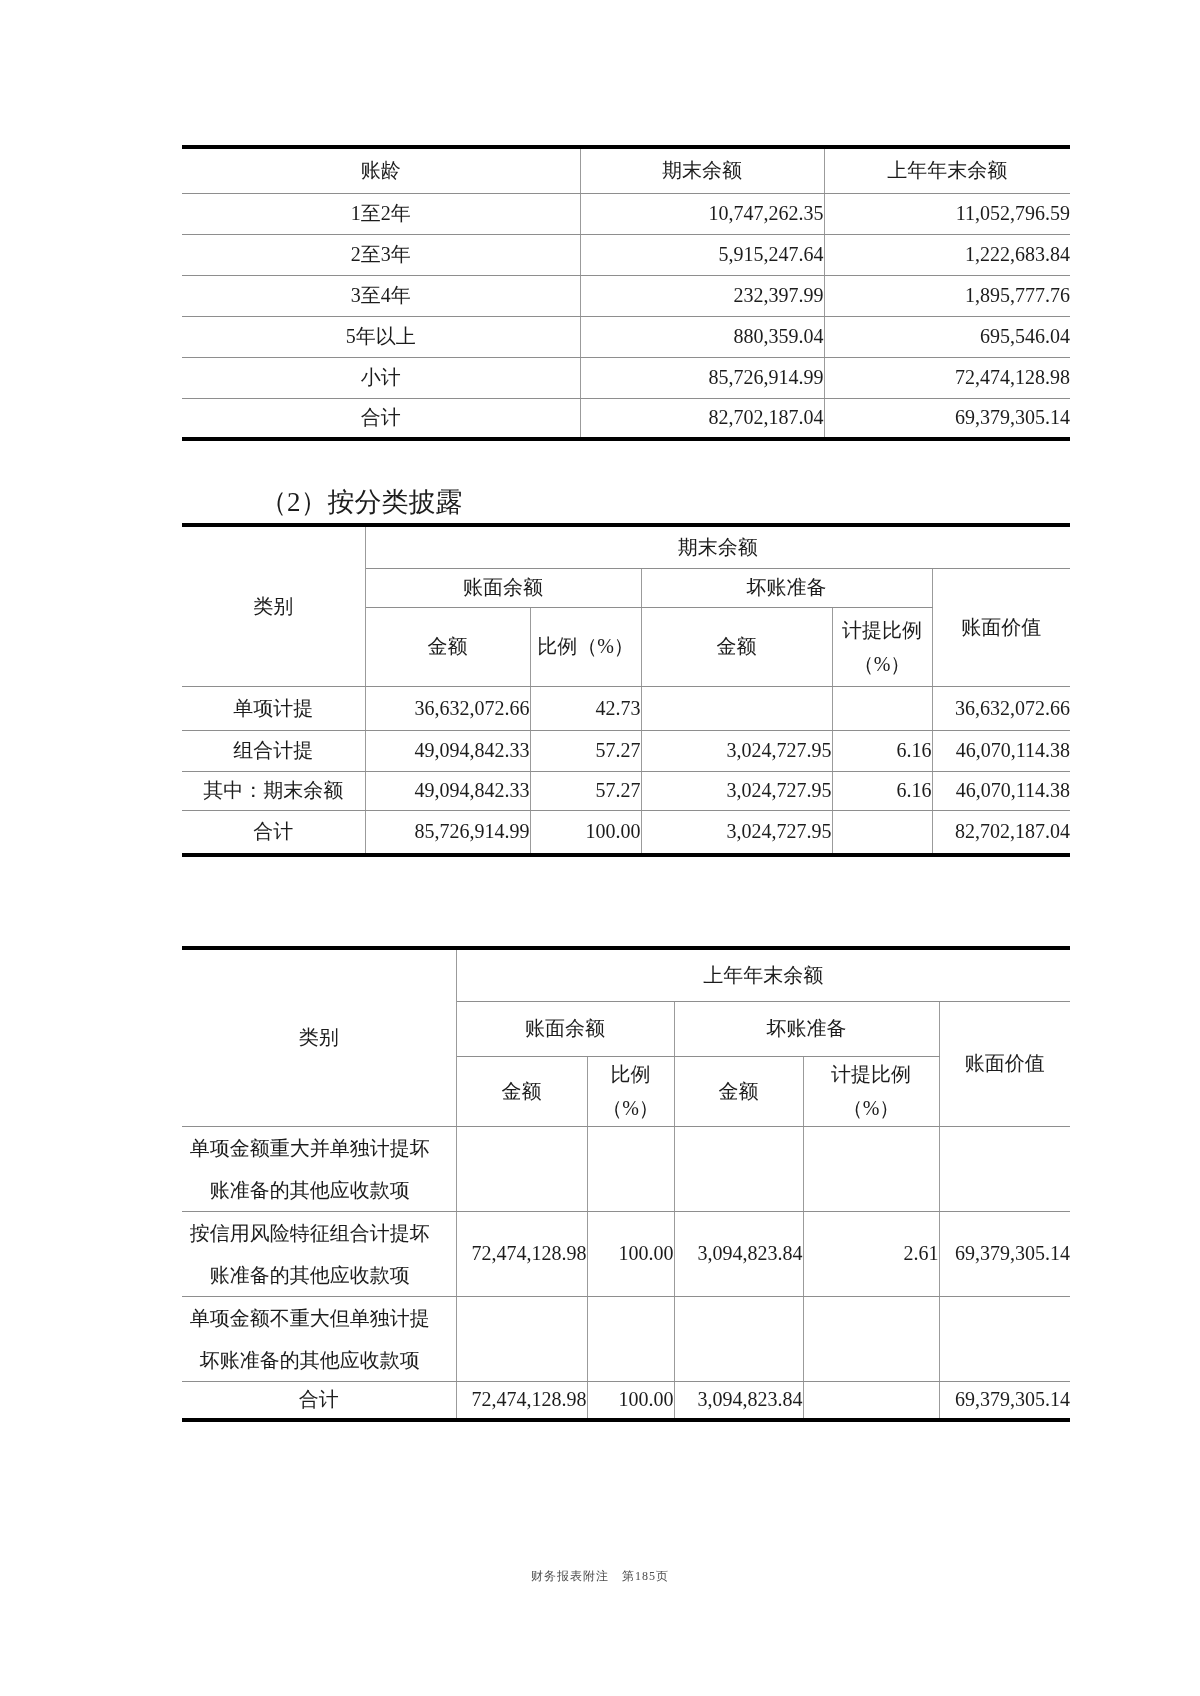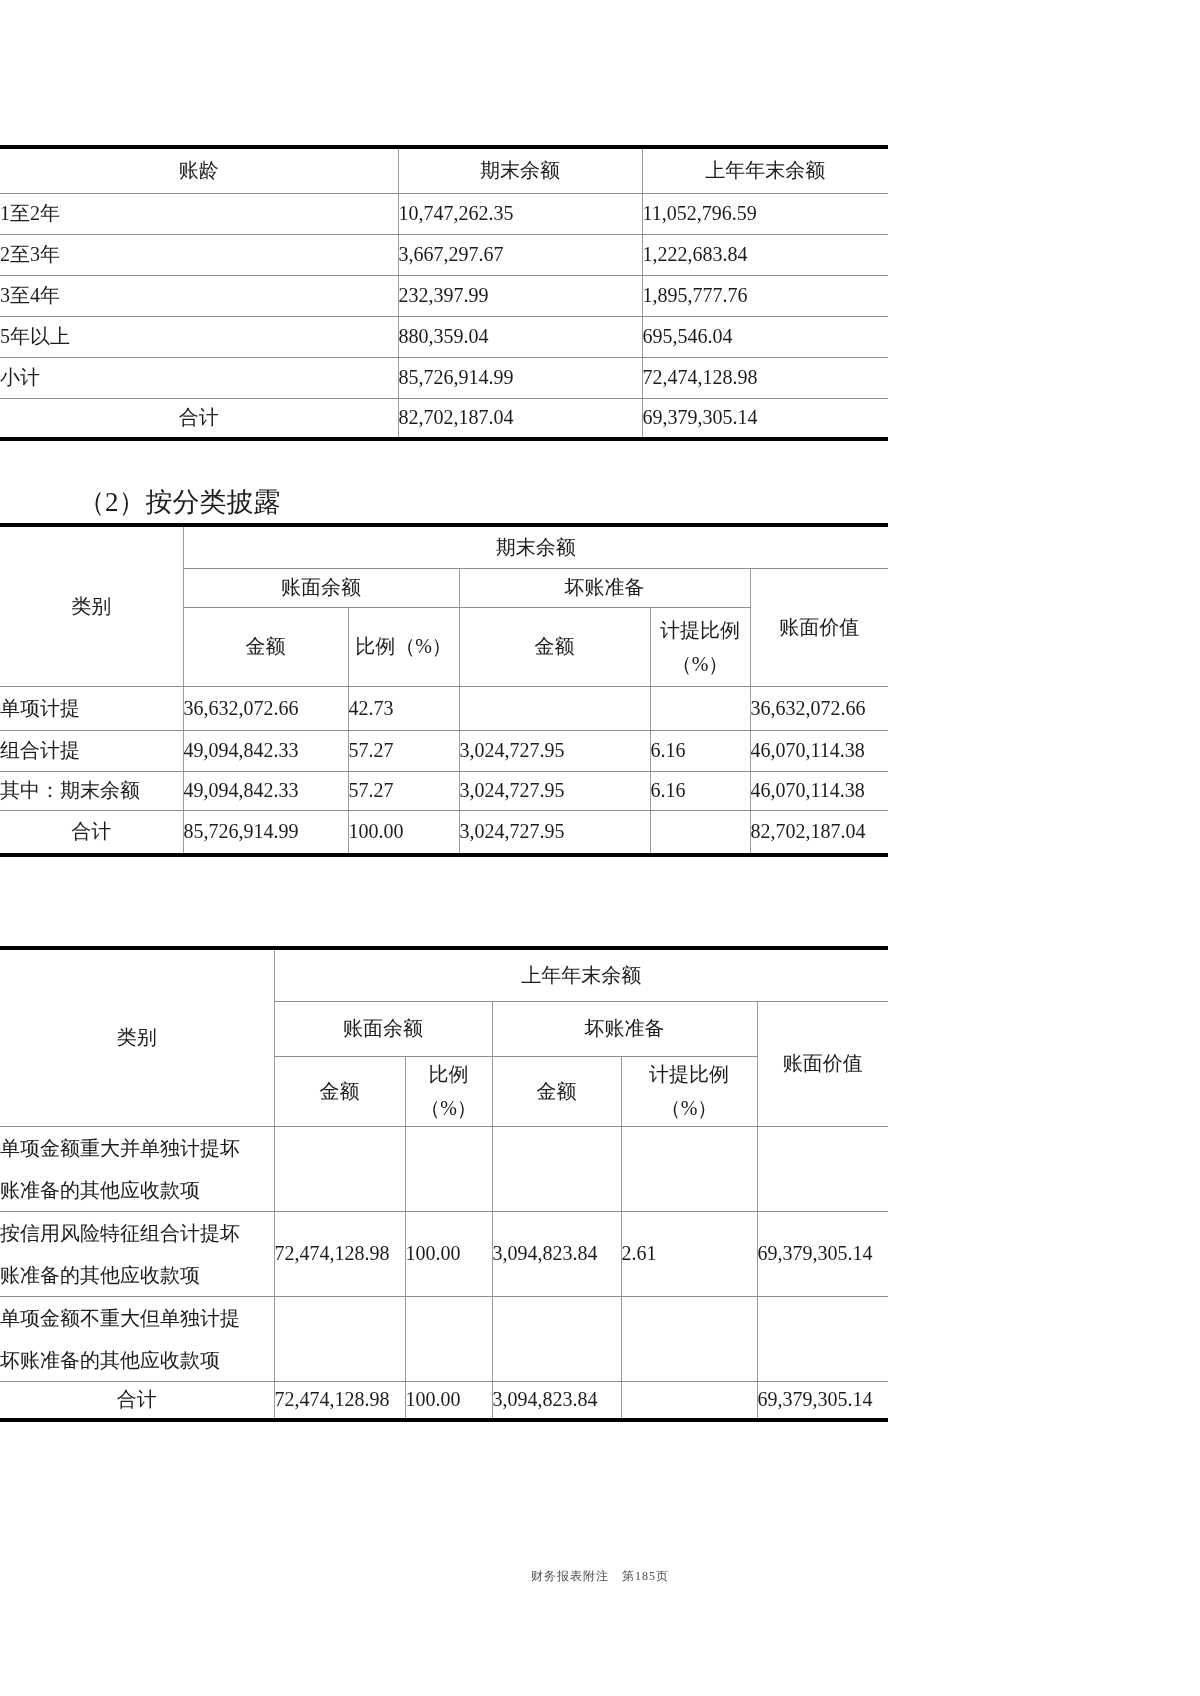--- a/index.html
+++ b/index.html
@@ -5,42 +5,42 @@
   html,body{margin:0;padding:0;background:#e8e8e8;}
   .page{
     position:relative;
     width:1200px;height:1696px;
     margin:0 auto;
     background:#ffffff;
     font-family:"Liberation Serif","DejaVu Serif",serif;
     color:#1c1c1c;
     overflow:hidden;
   }
-  .content{width:888px;}
+  .content{margin-left:182px;width:888px;}
 
   table.fin{
     border-collapse:collapse;
     table-layout:fixed;
     width:888px;
     border-top:4px solid #000;
     border-bottom:4px solid #000;
     font-size:20px;
   }
   table.fin td, table.fin th{
     font-weight:normal;
     padding:0;
     vertical-align:middle;
     overflow:hidden;
   }
   
   .hb{border-bottom:1px solid #8e8e8e;}      
   .vr{border-right:1px solid #9b9b9b;}       
 
-  .lab{text-align:left;padding-left:13px;}
-  .num{text-align:left;padding-right:11px;}
+  .lab{text-align:center;padding-left:13px;}
+  .num{text-align:right;padding-right:11px;}
   .ctr{text-align:center;}
   .vab{vertical-align:bottom;padding-bottom:6px;}
   .pre{white-space:pre-line;line-height:34px;}
 
   .t3 .lab{padding-right:18px;line-height:42px;}
 
   .sec-heading{
     margin:46px 0 0 78px;
     font-size:27px;
     line-height:30px;
@@ -79,21 +79,21 @@
           <th class="hb vr ctr">期末余额</th>
           <th class="hb ctr">上年年末余额</th>
         </tr>
         <tr style="height:41px">
           <td class="hb vr lab vab">1至2年</td>
           <td class="hb vr num vab">10,747,262.35</td>
           <td class="hb num vab">11,052,796.59</td>
         </tr>
         <tr style="height:41px">
           <td class="hb vr lab vab">2至3年</td>
-          <td class="hb vr num vab">3,667,297.67</td>
+          <td class="hb vr num vab">5,915,247.64</td>
           <td class="hb num vab">1,222,683.84</td>
         </tr>
         <tr style="height:41px">
           <td class="hb vr lab vab">3至4年</td>
           <td class="hb vr num vab">232,397.99</td>
           <td class="hb num vab">1,895,777.76</td>
         </tr>
         <tr style="height:41px">
           <td class="hb vr lab vab">5年以上</td>
           <td class="hb vr num vab">880,359.04</td>

